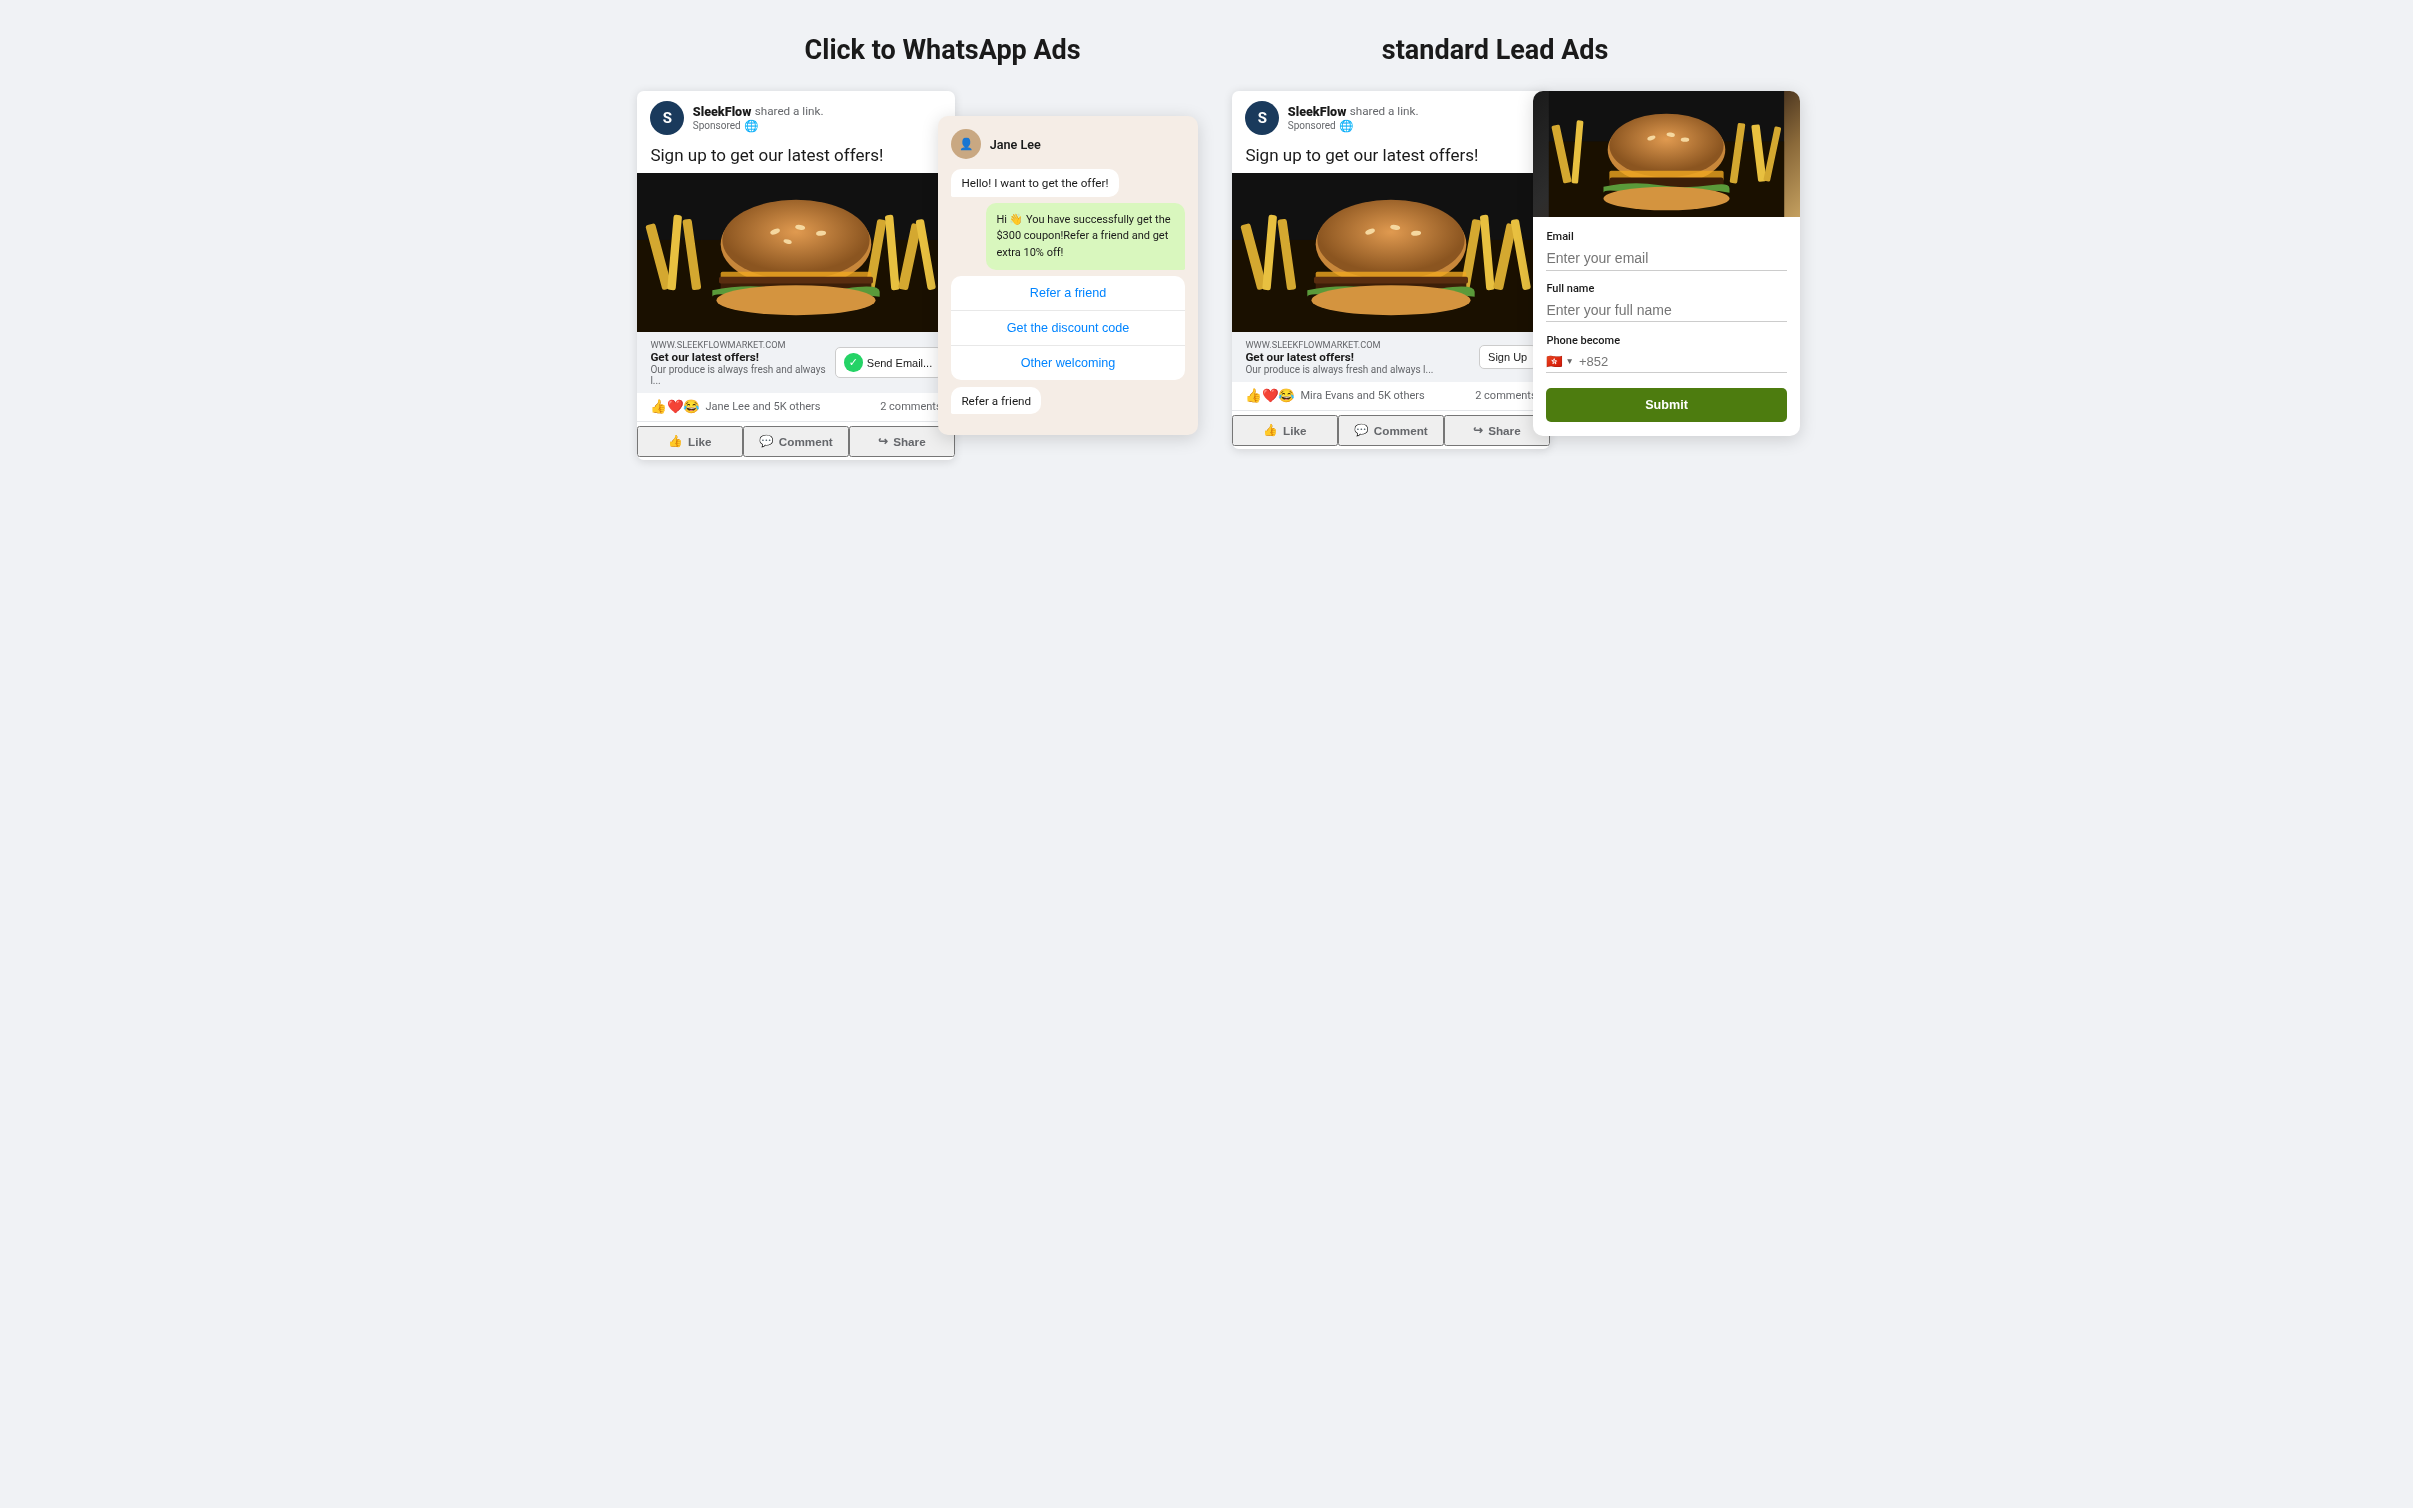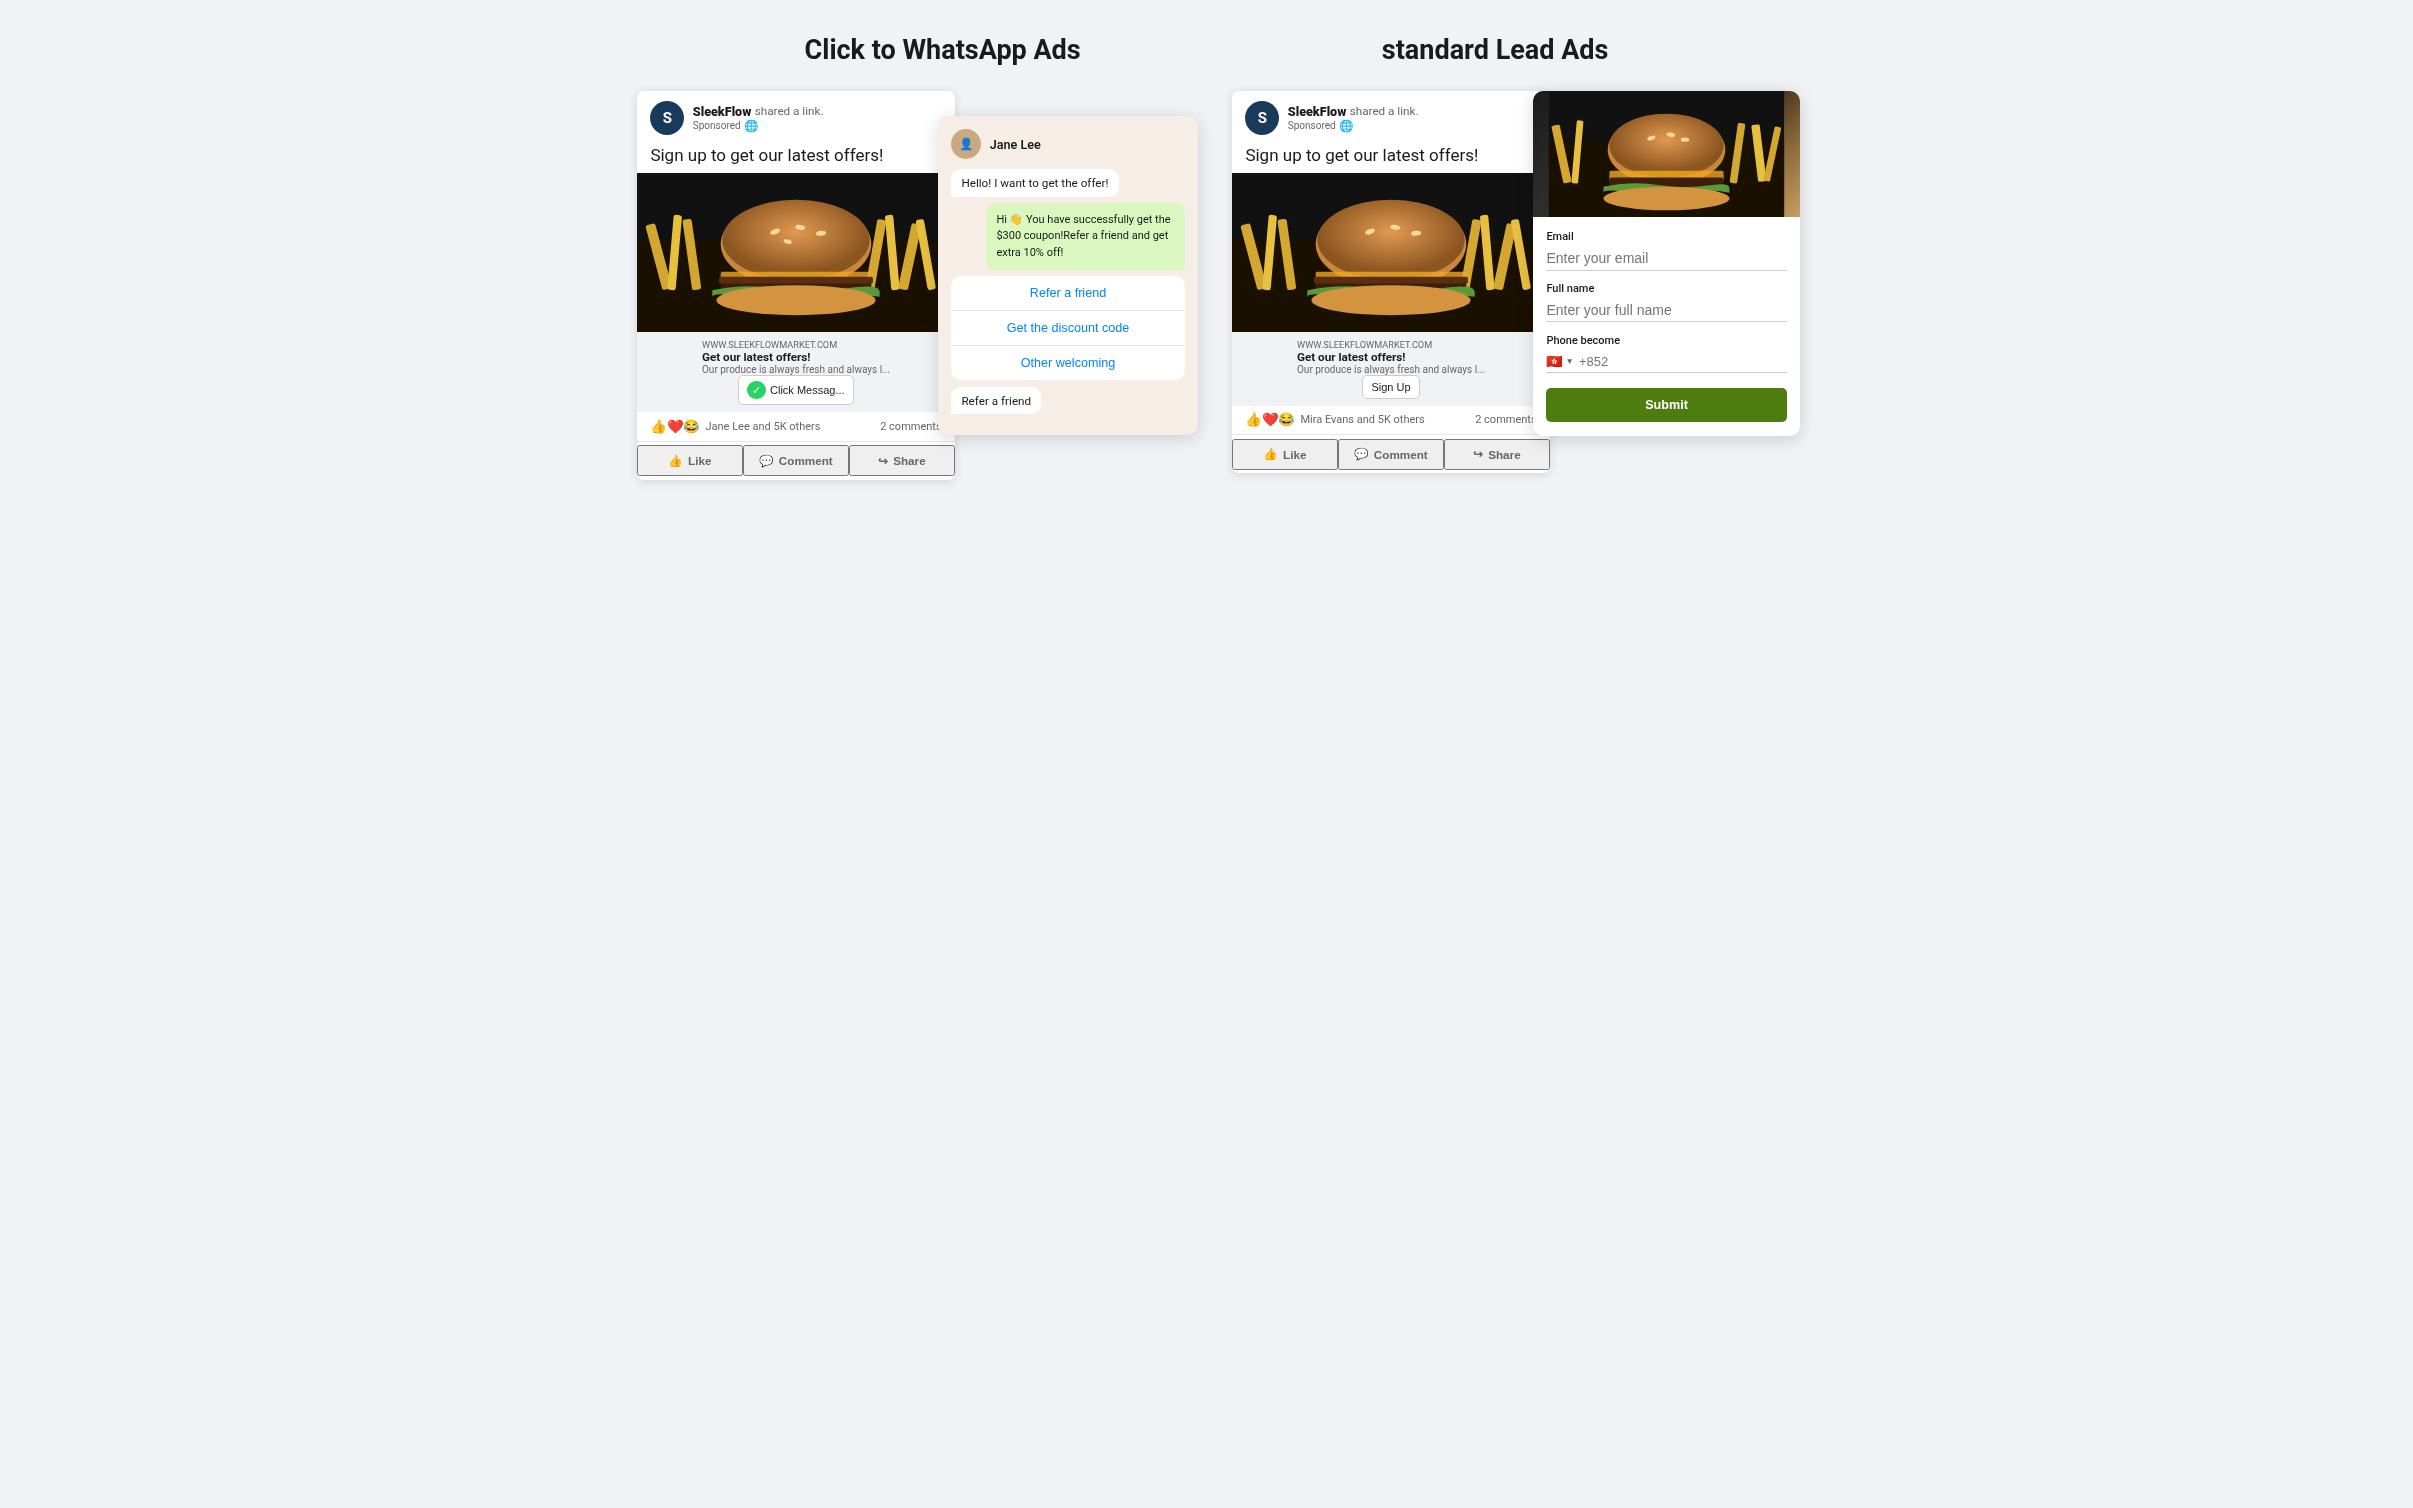--- a/index.html
+++ b/index.html
@@ -132,21 +132,20 @@
       position: relative;
       overflow: hidden;
     }
 
     .fb-link-bar {
       padding: 6.7px 13.4px;
       background: #f0f2f5;
       display: flex;
       align-items: center;
       justify-content: space-between;
-      flex-direction: column;
     }
 
     .fb-link-meta {
       display: flex;
       flex-direction: column;
     }
 
     .fb-link-url {
       font-size: 9.2px;
       color: #65676b;
@@ -523,21 +522,21 @@
         </div>
 
         <div class="fb-link-bar">
           <div class="fb-link-meta">
             <span class="fb-link-url">WWW.SLEEKFLOWMARKET.COM</span>
             <span class="fb-link-title">Get our latest offers!</span>
             <span class="fb-link-desc">Our produce is always fresh and always l...</span>
           </div>
           <button class="fb-send-btn">
             <span class="wa-icon-circle">✓</span>
-            <span>Click Messag...</span>
+            <span>Send Email...</span>
           </button>
         </div>
 
         <div class="fb-reactions">
           <div class="reactions-wrapper">
             <div class="emoji-reactions">
               <span style="font-size:13.4px;">👍</span>
               <span style="font-size:13.4px;">❤️</span>
               <span style="font-size:13.4px;">😂</span>
             </div>

